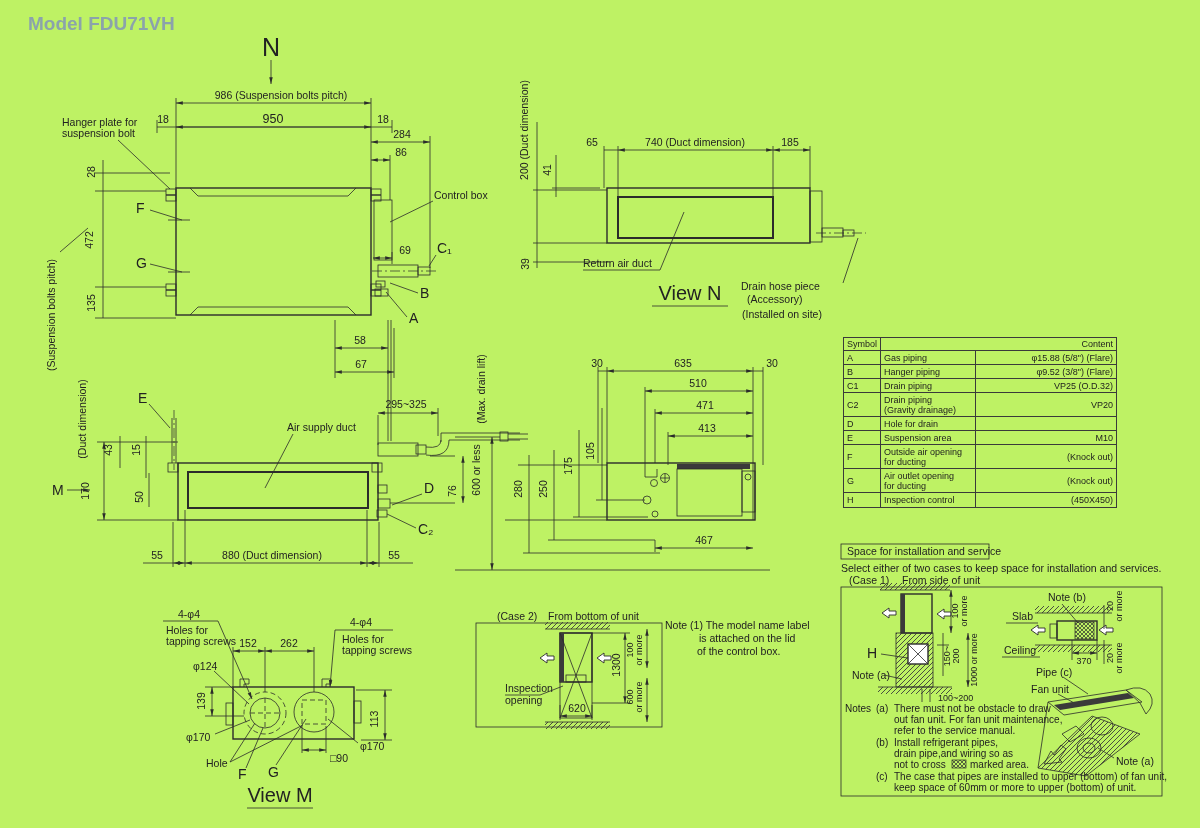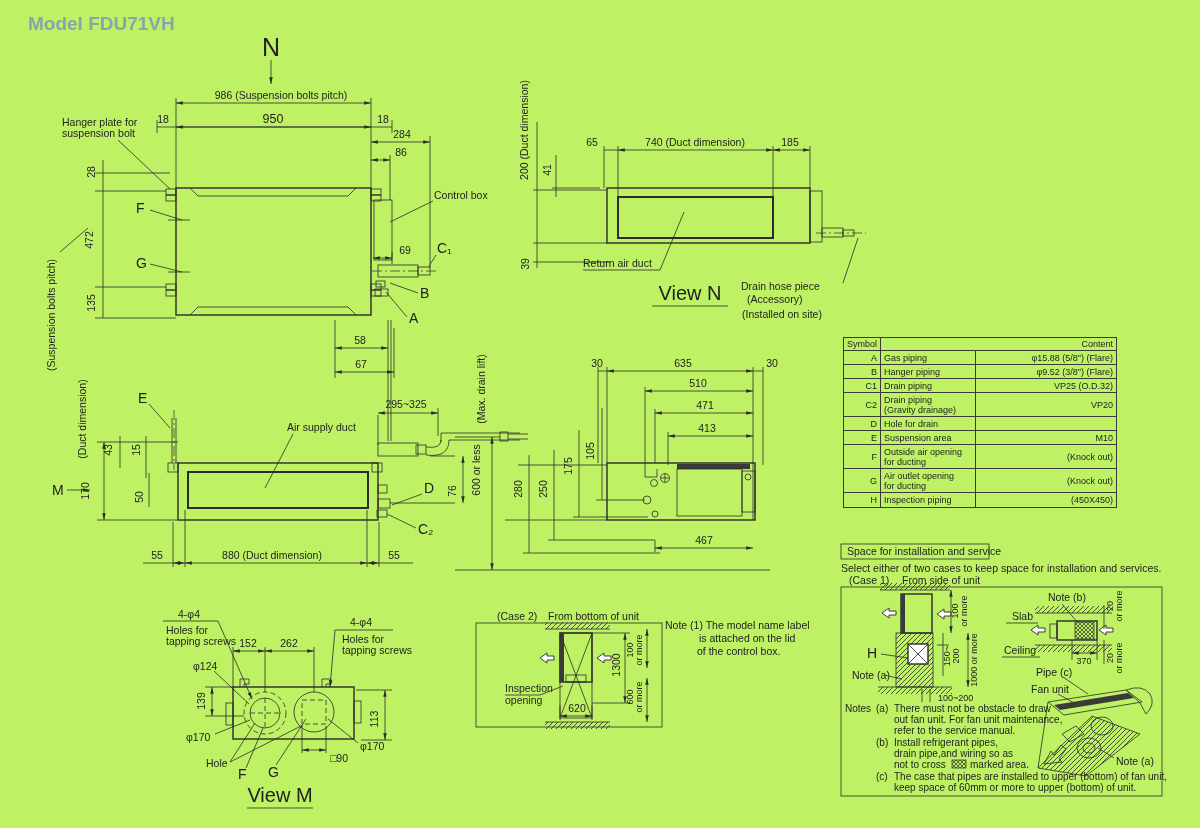--- a/index.html
+++ b/index.html
@@ -18,21 +18,21 @@
   .dd{stroke:#2b2b2b;stroke-width:.8;fill:none;stroke-dasharray:5 3}
   .cl{stroke:#2b2b2b;stroke-width:.7;fill:none;stroke-dasharray:10 3 2 3}
   .hf{fill:url(#h45);stroke:none}
   .xf{fill:url(#hx);stroke:#2b2b2b;stroke-width:.7}
   .dk{fill:#3a3a3a;stroke:none}
   
   #symtab{position:absolute;left:843px;top:337px;width:274px;border-collapse:collapse;
           font-size:9px;line-height:10px;color:#1d1d1d;}
   #symtab td{border:1px solid #3a3a3a;padding:0 3px;vertical-align:middle;}
   #symtab .c{text-align:right}
-  #symtab .sym{width:28px;text-align:right}
+  #symtab .sym{width:28px;text-align:left}
   #symtab .nm{width:88px}
 </style>
 </head>
 <body>
 
 <div id="page">
 <svg width="1200" height="828" viewBox="0 0 1200 828">
   <defs>
     <marker id="ar" viewBox="0 0 10 6" refX="9.5" refY="3" markerWidth="9" markerHeight="6" orient="auto-start-reverse">
       <path d="M0,0.6 L9.5,3 L0,5.4 Z" fill="#2b2b2b"></path>
@@ -567,18 +567,18 @@
   <tr style="height:24px">
     <td class="sym">G</td>
     <td class="nm">
       <div>Air outlet opening</div>
       <div>for ducting</div>
     </td>
     <td class="c">(Knock out)</td>
   </tr>
   <tr style="height:15px">
     <td class="sym">H</td>
-    <td class="nm">Inspection piping</td>
+    <td class="nm">Inspection control</td>
     <td class="c">(450X450)</td>
   </tr>
 </tbody>
     </table>
 </div>
 
 </body></html>

